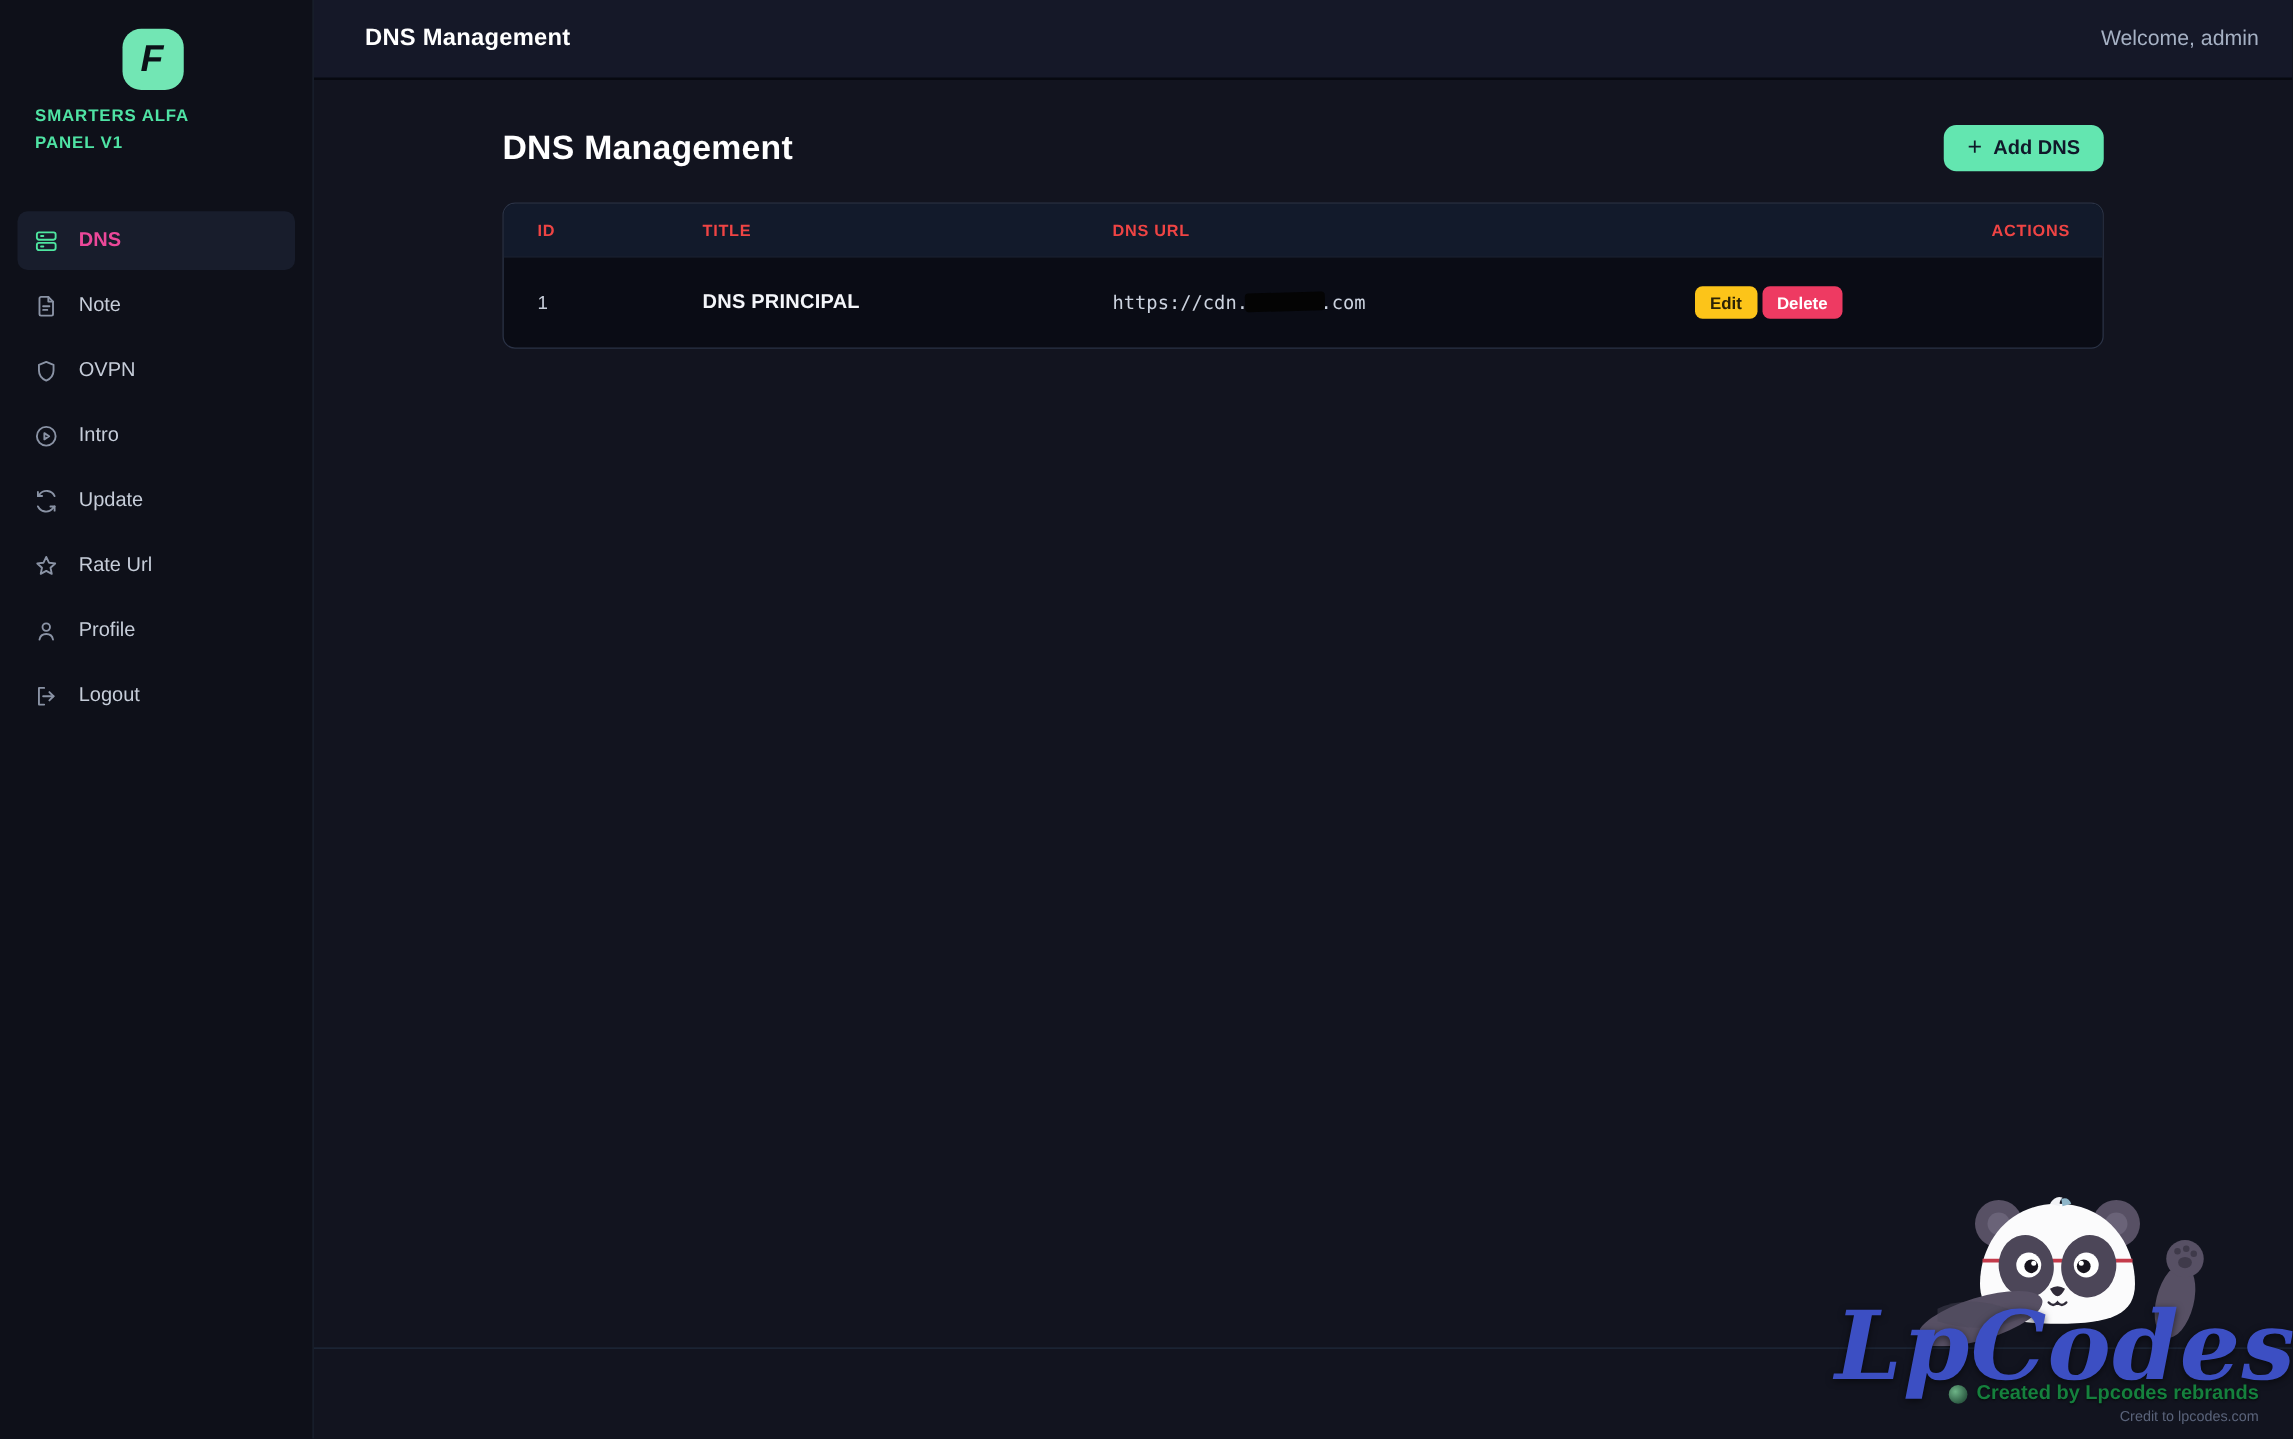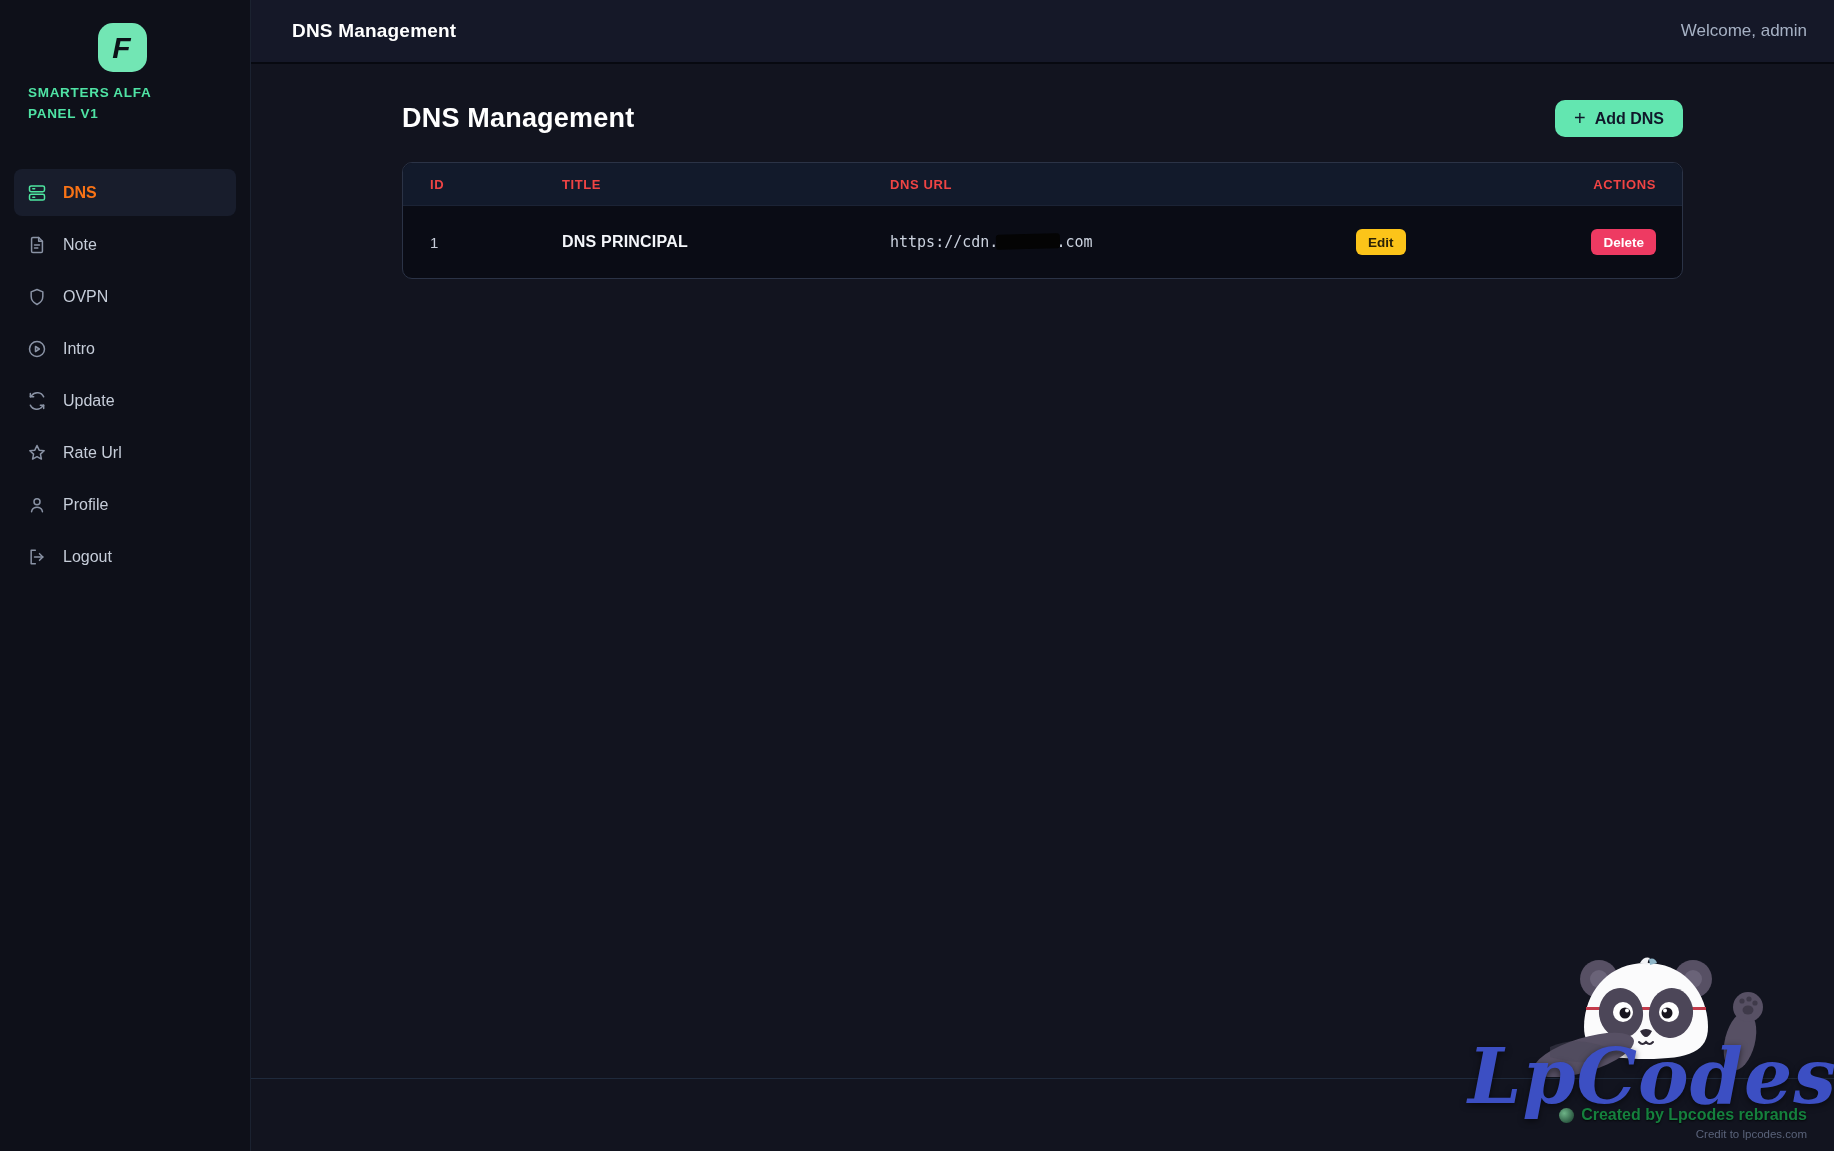--- a/index.html
+++ b/index.html
@@ -34,21 +34,21 @@
     letter-spacing:0.7px; text-transform:uppercase;
   }
   .nav { position:absolute; top:169px; left:0; right:0; }
   .nav-item {
     display:flex; align-items:center;
     height:47px; margin:0 14px 5px 14px; padding-left:13px;
     border-radius:8px; cursor:pointer;
     color:#c6cdd9; font-size:16px; font-weight:500;
   }
   .nav-item .nicon { width:20px; height:20px; margin-right:16px; color:#8a93a5; flex:0 0 20px; }
-  .nav-item.active { background:#181d2c; color:#f97316; font-weight:600; }
+  .nav-item.active { background:#181d2c; color:#ec4899; font-weight:600; }
   .nav-item.active .nicon { color:#4ee6a0; }
   .nicon svg { width:20px; height:20px; display:block; }
 
   
   .main { position:absolute; left:251px; top:0; right:0; bottom:0; }
 
   .topbar {
     height:64px; background:#151828;
     border-bottom:2px solid #070910;
     display:flex; align-items:center; justify-content:space-between;
@@ -92,21 +92,21 @@
   .col-actions { text-align:right; }
   .cell-id { color:#c6ccd8; font-size:15px; }
   .cell-title { color:#f4f6fa; font-size:16px; font-weight:800; letter-spacing:0.2px; }
   .cell-url { color:#ccd3df; font-size:15px; font-family:"DejaVu Sans Mono", monospace; }
   .redaction {
     display:inline-block; width:64px; height:15px;
     background:#040404; border-radius:3px;
     vertical-align:middle; transform:rotate(-1.6deg) translateY(-1px);
     margin:0 -4px 0 -2px;
   }
-  .actions-cell { display:flex; justify-content:space-between; gap:24px; }
+  .actions-cell { display:flex; justify-content:flex-start; gap:4px; }
   .btn-edit, .btn-delete {
     height:26px; border:none; border-radius:6px; cursor:pointer;
     font-family:"Liberation Sans", sans-serif; font-size:13.5px; font-weight:800;
     padding:0 12px; display:flex; align-items:center;
   }
   .btn-edit { background:#fcc419; color:#2b2306; }
   .btn-delete { background:#ee3a62; color:#ffffff; }
 
   
   .footer {

